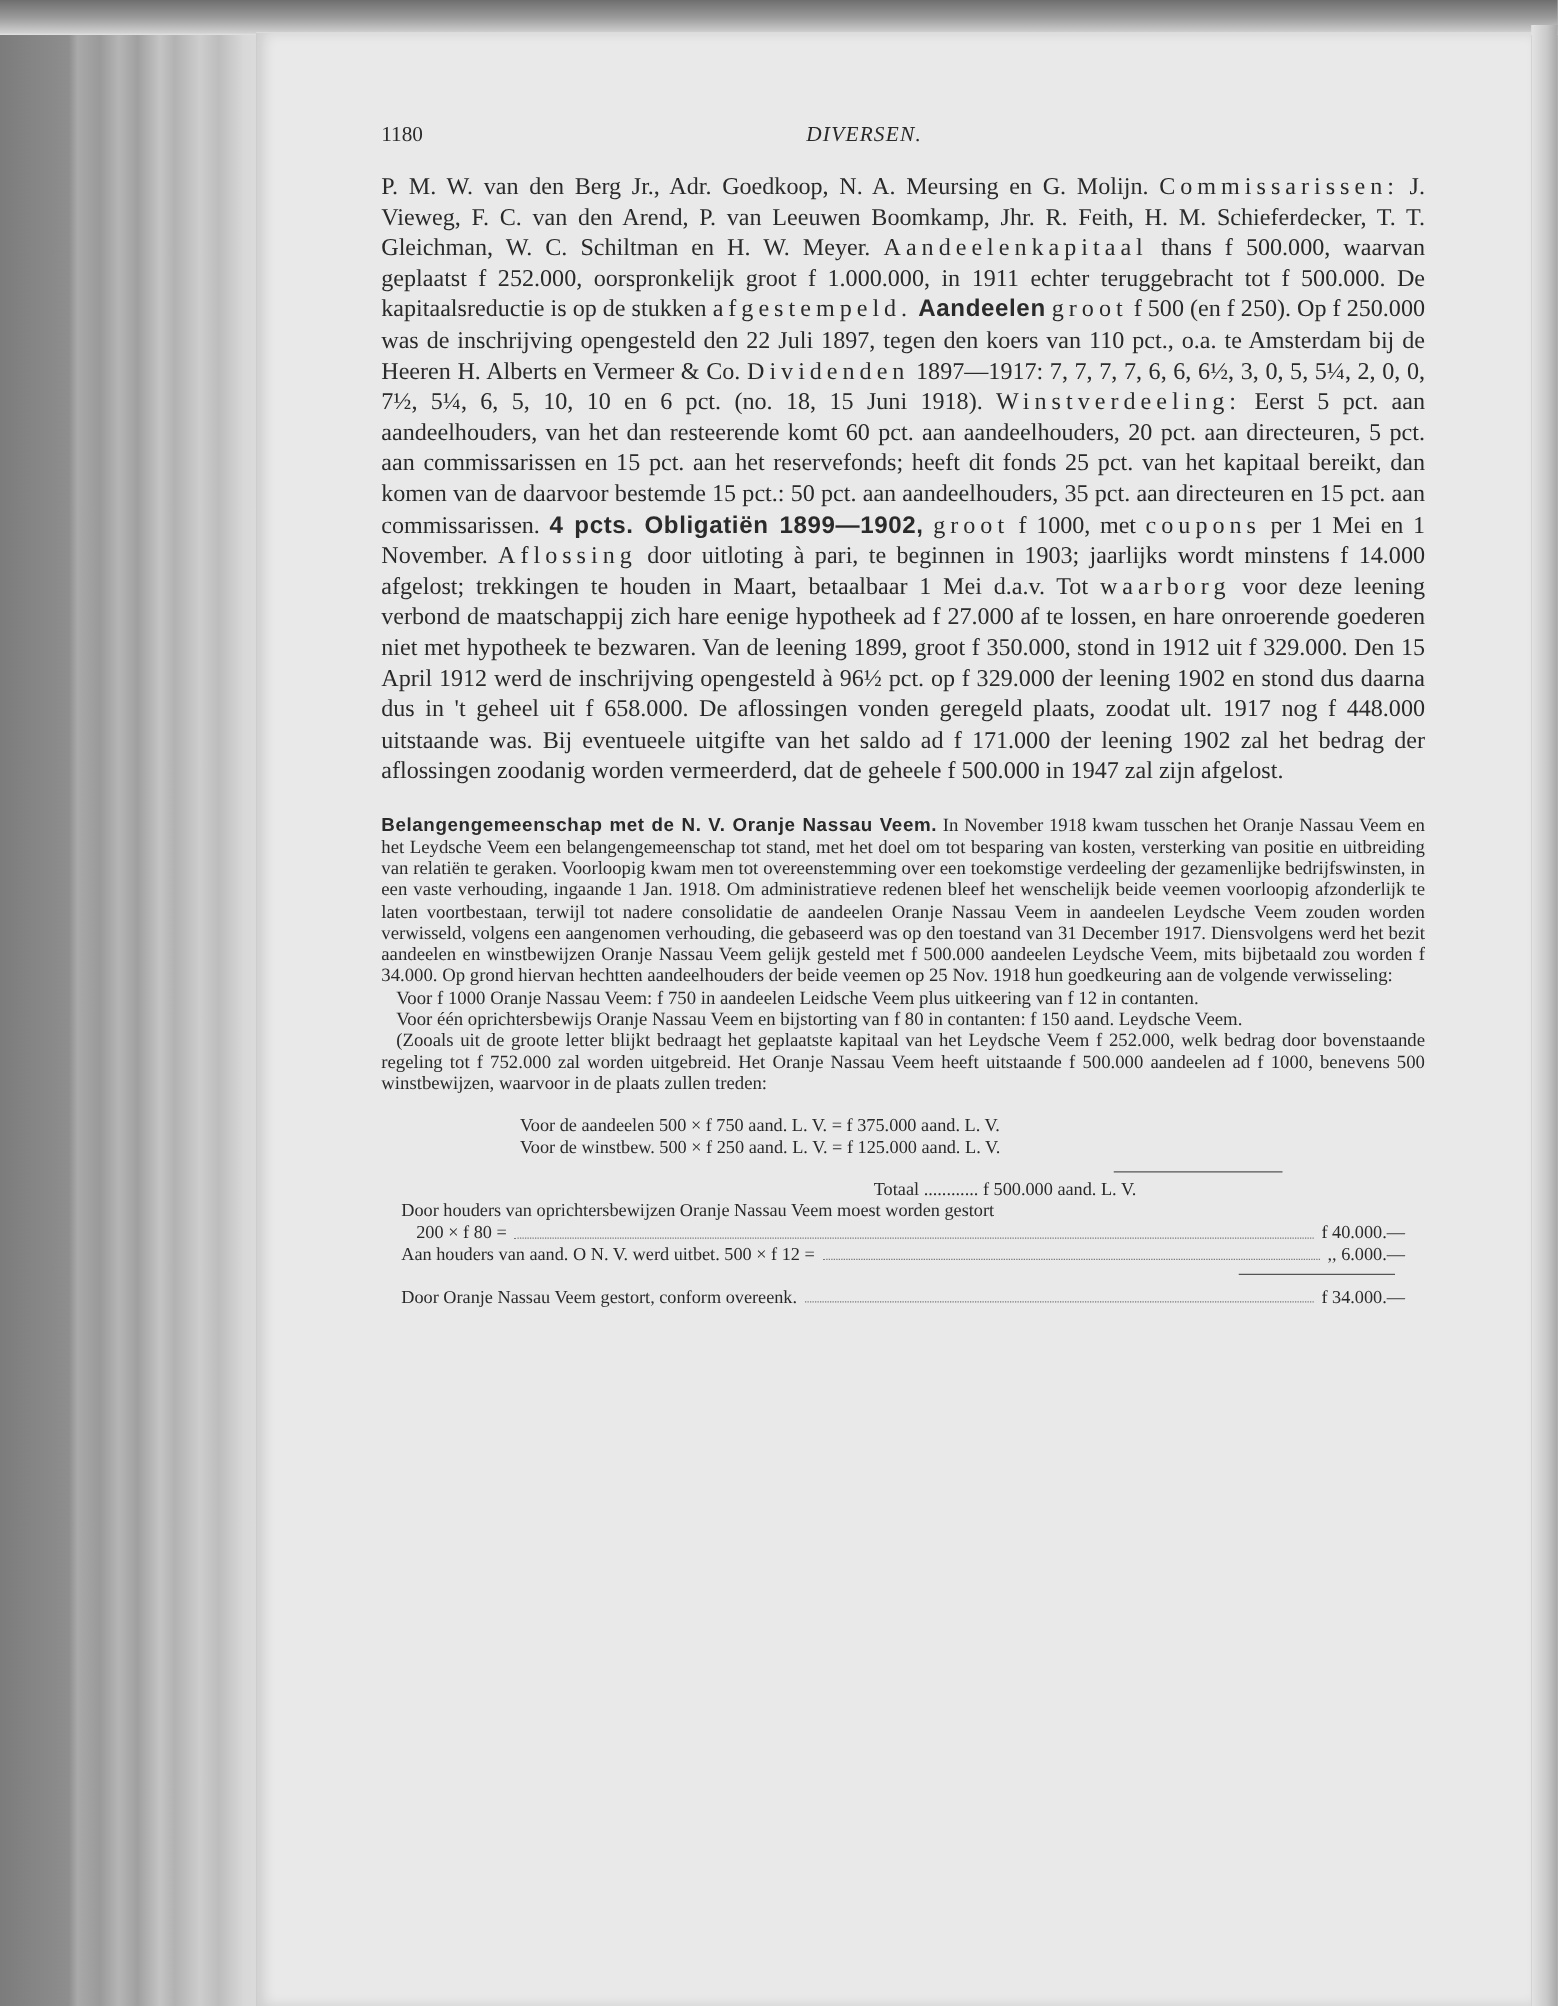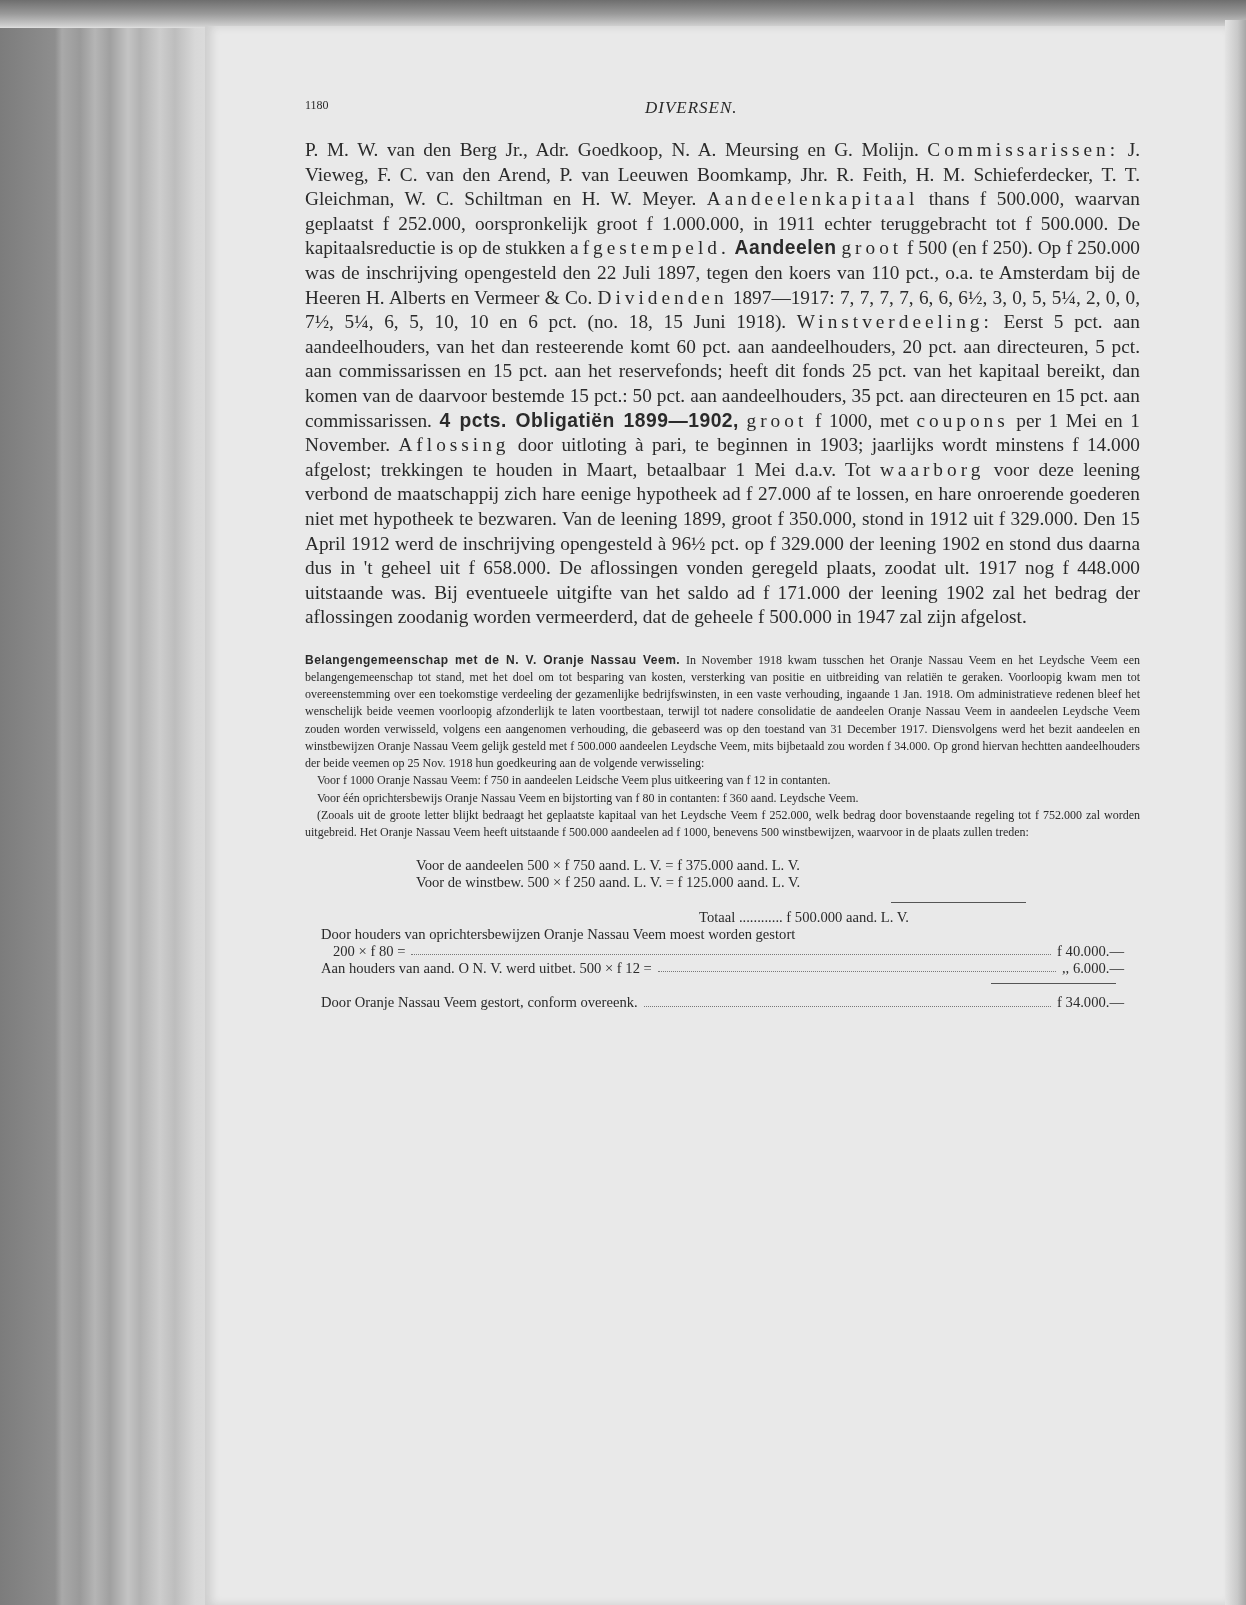--- a/index.html
+++ b/index.html
@@ -28,32 +28,32 @@
     position: absolute; left: 1225px; top: 20px; width: 21px; height: 1585px;
     background: linear-gradient(90deg, #e4e4e4, #c9c9c9 60%, #a7a7a7);
   }
   .content {
     position: absolute; left: 305px; top: 98px; width: 835px;
   }
   .header {
     position: relative; height: 40px;
   }
   .page-number {
-    position: absolute; left: 0; top: 0; font-size: 12px;
+    position: absolute; left: 0; top: 0; font-size: 17px;
   }
   .running-title {
     position: absolute; left: 340px; top: 0; font-size: 17px; font-style: italic; letter-spacing: 1px;
   }
   .main-text {
     font-size: 19.3px; line-height: 24.6px; text-align: justify; margin: 0;
   }
   .sp { letter-spacing: 4px; }
   .bold-sans { font-family: "Liberation Sans", "DejaVu Sans", sans-serif; font-weight: bold; letter-spacing: 0.5px; }
   .small-text {
-    font-size: 12px; line-height: 17.2px; text-align: justify; margin: 22px 0 0 0;
+    font-size: 15px; line-height: 17.2px; text-align: justify; margin: 22px 0 0 0;
   }
   .small-text p { margin: 0; text-indent: 12px; }
   .calc {
     font-size: 14.6px; line-height: 17.2px; margin: 16px;
   }
   .calc-row { display: flex; white-space: nowrap; }
   .indent-big { padding-left: 95px; }
   .rule-short {
     height: 1px; background: #555; width: 135px; margin: 10px 0 6px 570px;
   }
@@ -76,21 +76,21 @@
   <div class="header">
     <span class="page-number">1180</span>
     <span class="running-title">DIVERSEN.</span>
   </div>
 
   <p class="main-text" id="main-text"><span>P. M. W. van den Berg Jr., Adr. Goedkoop, N. A. Meursing en G. Molijn. </span><span class="sp">Commissarissen:</span><span> J. Vieweg, F. C. van den Arend, P. van Leeuwen Boomkamp, Jhr. R. Feith, H. M. Schieferdecker, T. T. Gleichman, W. C. Schiltman en H. W. Meyer. </span><span class="sp">Aandeelenkapitaal</span><span> thans f 500.000, waarvan geplaatst f 252.000, oorspronkelijk groot f 1.000.000, in 1911 echter teruggebracht tot f 500.000. De kapitaalsreductie is op de stukken </span><span class="sp">afgestempeld.</span><span> </span><span class="bold-sans">Aandeelen</span><span> </span><span class="sp">groot</span><span> f 500 (en f 250). Op f 250.000 was de inschrijving opengesteld den 22 Juli 1897, tegen den koers van 110 pct., o.a. te Amsterdam bij de Heeren H. Alberts en Vermeer &amp; Co. </span><span class="sp">Dividenden</span><span> 1897—1917: 7, 7, 7, 7, 6, 6, 6½, 3, 0, 5, 5¼, 2, 0, 0, 7½, 5¼, 6, 5, 10, 10 en 6 pct. (no. 18, 15 Juni 1918). </span><span class="sp">Winstverdeeling:</span><span> Eerst 5 pct. aan aandeelhouders, van het dan resteerende komt 60 pct. aan aandeelhouders, 20 pct. aan directeuren, 5 pct. aan commissarissen en 15 pct. aan het reservefonds; heeft dit fonds 25 pct. van het kapitaal bereikt, dan komen van de daarvoor bestemde 15 pct.: 50 pct. aan aandeelhouders, 35 pct. aan directeuren en 15 pct. aan commissarissen. </span><span class="bold-sans">4 pcts. Obligatiën 1899—1902,</span><span> </span><span class="sp">groot</span><span> f 1000, met </span><span class="sp">coupons</span><span> per 1 Mei en 1 November. </span><span class="sp">Aflossing</span><span> door uitloting à pari, te beginnen in 1903; jaarlijks wordt minstens f 14.000 afgelost; trekkingen te houden in Maart, betaalbaar 1 Mei d.a.v. Tot </span><span class="sp">waarborg</span><span> voor deze leening verbond de maatschappij zich hare eenige hypotheek ad f 27.000 af te lossen, en hare onroerende goederen niet met hypotheek te bezwaren. Van de leening 1899, groot f 350.000, stond in 1912 uit f 329.000. Den 15 April 1912 werd de inschrijving opengesteld à 96½ pct. op f 329.000 der leening 1902 en stond dus daarna dus in 't geheel uit f 658.000. De aflossingen vonden geregeld plaats, zoodat ult. 1917 nog f 448.000 uitstaande was. Bij eventueele uitgifte van het saldo ad f 171.000 der leening 1902 zal het bedrag der aflossingen zoodanig worden vermeerderd, dat de geheele f 500.000 in 1947 zal zijn afgelost.</span></p>
 
   <div class="small-text">
     <p style="text-indent:0"><span class="bold-sans">Belangengemeenschap met de N. V. Oranje Nassau Veem.</span><span> In November 1918 kwam tusschen het Oranje Nassau Veem en het Leydsche Veem een belangengemeenschap tot stand, met het doel om tot besparing van kosten, versterking van positie en uitbreiding van relatiën te geraken. Voorloopig kwam men tot overeenstemming over een toekomstige verdeeling der gezamenlijke bedrijfswinsten, in een vaste verhouding, ingaande 1 Jan. 1918. Om administratieve redenen bleef het wenschelijk beide veemen voorloopig afzonderlijk te laten voortbestaan, terwijl tot nadere consolidatie de aandeelen Oranje Nassau Veem in aandeelen Leydsche Veem zouden worden verwisseld, volgens een aangenomen verhouding, die gebaseerd was op den toestand van 31 December 1917. Diensvolgens werd het bezit aandeelen en winstbewijzen Oranje Nassau Veem gelijk gesteld met f 500.000 aandeelen Leydsche Veem, mits bijbetaald zou worden f 34.000. Op grond hiervan hechtten aandeelhouders der beide veemen op 25 Nov. 1918 hun goedkeuring aan de volgende verwisseling:</span></p>
     <p>Voor f 1000 Oranje Nassau Veem: f 750 in aandeelen Leidsche Veem plus uitkeering van f 12 in contanten.</p>
-    <p>Voor één oprichtersbewijs Oranje Nassau Veem en bijstorting van f 80 in contanten: f 360 aand. Leydsche Veem.</p>
+    <p>Voor één oprichtersbewijs Oranje Nassau Veem en bijstorting van f 80 in contanten: f 150 aand. Leydsche Veem.</p>
     <p>(Zooals uit de groote letter blijkt bedraagt het geplaatste kapitaal van het Leydsche Veem f 252.000, welk bedrag door bovenstaande regeling tot f 752.000 zal worden uitgebreid. Het Oranje Nassau Veem heeft uitstaande f 500.000 aandeelen ad f 1000, benevens 500 winstbewijzen, waarvoor in de plaats zullen treden:</p>
   </div>
 
   <div class="calc">
     <div class="calc-row indent-big">Voor de aandeelen 500 × f 750 aand. L. V. = f 375.000 aand. L. V.</div>
     <div class="calc-row indent-big">Voor de winstbew.  500 × f 250 aand. L. V. = f 125.000 aand. L. V.</div>
     <div class="rule-short"></div>
     <div class="calc-row totaal-row">Totaal ............ f 500.000 aand. L. V.</div>
     <div class="calc-row">Door houders van oprichtersbewijzen Oranje Nassau Veem moest worden gestort</div>
     <div class="calc-row">

